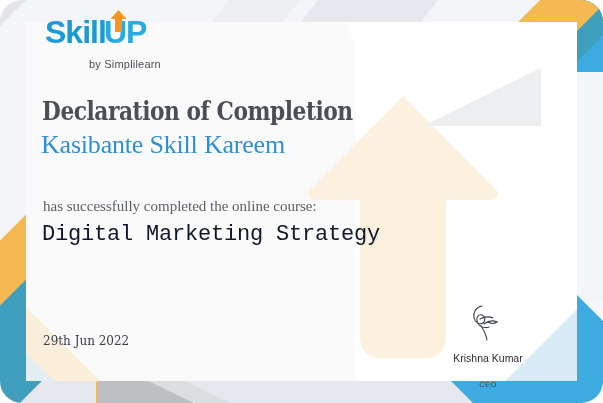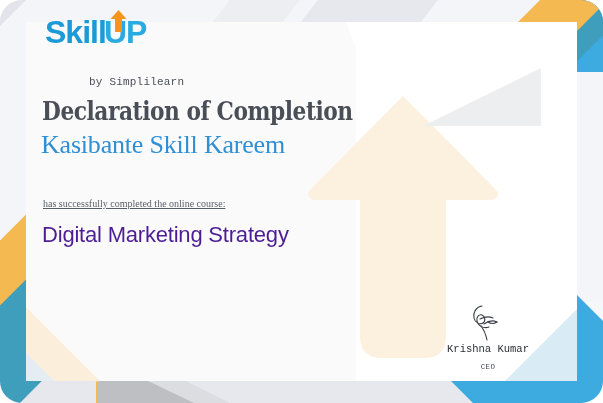--- a/index.html
+++ b/index.html
@@ -221,23 +221,23 @@
   .logo-wrap {
     position: absolute;
     left: 45px;
     top: 10px;
     width: 180px;
   }
   .logo-mark {
     display: block;
   }
   .logo-sub {
-    margin-top: 20px;
+    margin-top: 2px;
     margin-left: 44px;
-    font-family: Liberation Mono, monospace;
+    font-family: Liberation Sans, sans-serif;
     font-size: 11px;
     color: #4a4f57;
     letter-spacing: 0.2px;
   }
 
   
   .title {
     position: absolute;
     left: 42px;
     top: 96px;
@@ -257,31 +257,30 @@
     font-family: "Liberation Serif", serif;
     font-size: 26px;
     color: #2e8fd4;
     letter-spacing: -0.2px;
   }
   .course-lead {
     position: absolute;
     left: 43px;
     top: 198px;
     font-family: "Liberation Serif", serif;
-    font-size: 10px;
+    font-size: 15px;
     color: #5a5f66;
-    text-decoration: underline;
   }
   .course-name {
     position: absolute;
     left: 42px;
     top: 222px;
-    font-family: Liberation Sans, sans-serif;
+    font-family: Liberation Mono, monospace;
     font-size: 22px;
-    color: #4c1d95;
+    color: #0f172a;
     letter-spacing: -0.2px;
   }
   .body-text {
     position: absolute;
     left: 43px;
     top: 264px;
     width: 440px;
     font-family: "Liberation Serif", serif;
     font-size: 12.5px;
     line-height: 1.55;
@@ -299,28 +298,28 @@
   
   .sign-block {
     position: absolute;
     left: 428px;
     top: 302px;
     width: 120px;
     text-align: center;
   }
   .sign-img { display: block; margin: 0 auto; }
   .sign-name {
-    margin-top: 1px;
-    font-family: Liberation Mono, monospace;
+    margin-top: 10px;
+    font-family: Liberation Sans, sans-serif;
     font-size: 10.5px;
     color: #2a2e34;
   }
   .sign-role {
-    margin-top: 8px;
-    font-family: Liberation Mono, monospace;
+    margin-top: 16px;
+    font-family: Liberation Sans, sans-serif;
     font-size: 7.5px;
     letter-spacing: 0.4px;
     color: #42464d;
   }
 </style>
 </head>
 <body>
 
 <div id="certificate">
 
@@ -370,20 +369,21 @@
       <text x="118" y="66" font-family="Liberation Sans, sans-serif" font-size="64" font-weight="bold" fill="#29abe2" letter-spacing="-2">UP</text>
       <path d="M140 44 L140 18 L131 18 L147 0 L163 18 L154 18 L154 44 Z" fill="#f7941e"></path>
     </svg>
     <div class="logo-sub">by Simplilearn</div>
   </div>
 
   <div class="title">Declaration of Completion</div>
   <div class="recipient">Kasibante Skill Kareem</div>
   <div class="course-lead">has successfully completed the online course:</div>
   <div class="course-name">Digital Marketing Strategy</div>
+  <div class="date-text">29th Jun 2022</div>
 
   <div class="sign-block">
     <svg class="sign-img" width="56" height="40" viewBox="0 0 56 40">
       <g fill="none" stroke="#3a3f46" stroke-width="1.1" stroke-linecap="round">
         <path d="M22 4 C16 5 13 10 14 16 C15 21 20 23 23 21 C26 19 25 14 22 13 C19 12 16 15 17 19 C18 24 24 27 29 25"></path>
         <path d="M20 17 C24 15 29 14 33 16"></path>
         <path d="M24 22 C28 19 33 18 37 20"></path>
         <path d="M21 24 C24 28 26 33 27 38"></path>
         <path d="M28 20 C31 22 34 22 37 20"></path>
       </g>

